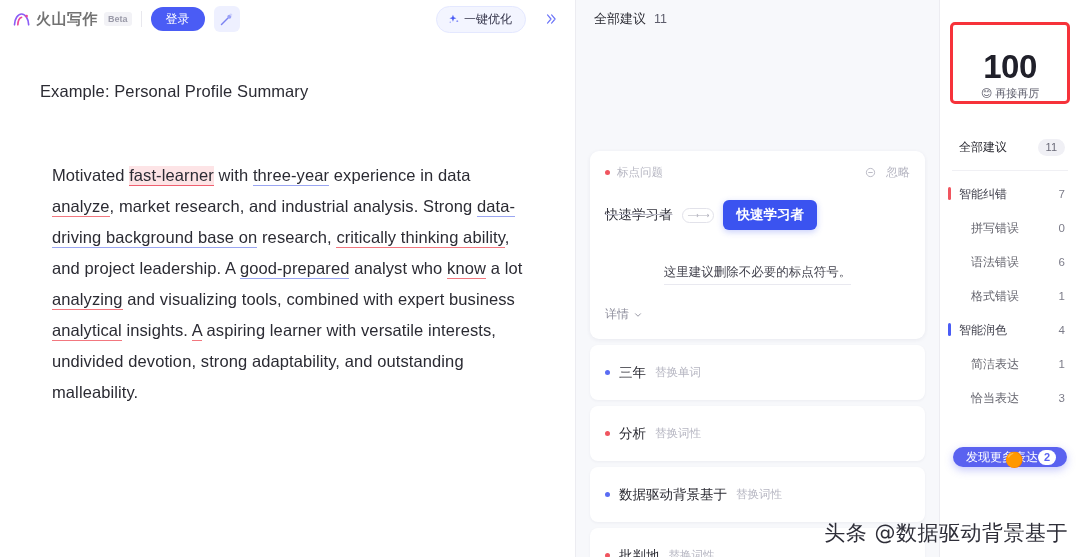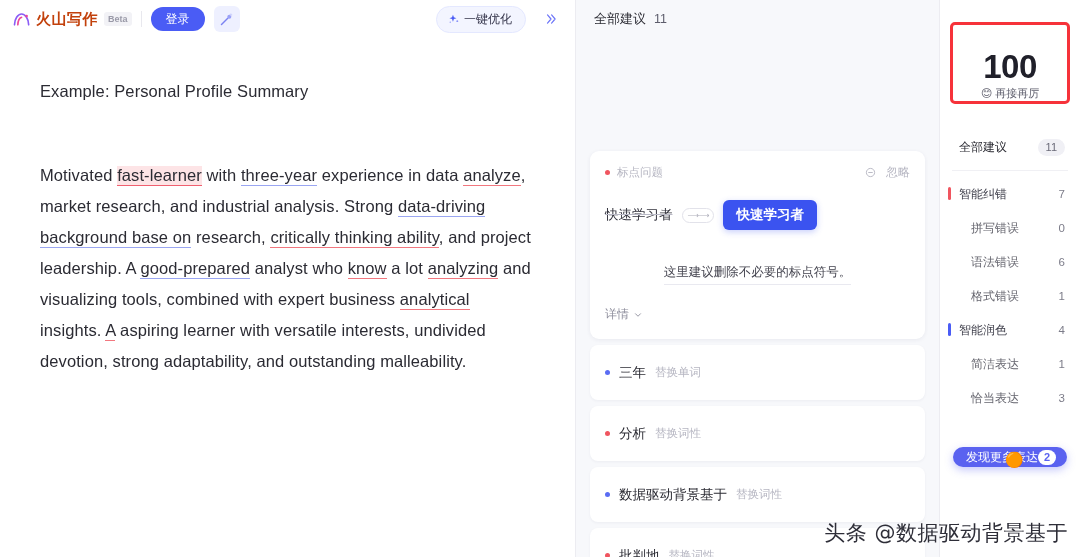--- a/index.html
+++ b/index.html
@@ -17,21 +17,21 @@
     position: relative; border-right: 1px solid #ececf1;
     display: flex; flex-direction: column;
   }
   .editor-topbar {
     height: 38px; flex: none; display: flex; align-items: center;
     padding: 0 10px 0 12px; gap: 9px; background: #fff;
   }
   .brand { display: flex; align-items: center; gap: 4px; }
   .brand-mark { width: 20px; height: 20px; display: block; }
   .brand-name {
-    font-size: 15px; font-weight: bold; color: #c2410c; letter-spacing: .5px;
+    font-size: 15px; font-weight: bold; color: #737373; letter-spacing: .5px;
   }
   .beta-badge {
     font-size: 9px; color: #9a9aa8; background: #f2f2f6;
     padding: 1px 4px; border-radius: 3px; line-height: 12px;
     margin-left: 2px; font-weight: bold;
   }
   .divider-v { width: 1px; height: 16px; background: #e8e8ee; }
   .login-btn {
     background: #4a5cf5; color: #fff; font-size: 12px;
     border: none; border-radius: 13px; padding: 4px 15px;
@@ -55,21 +55,21 @@
   }
 
   .doc-area {
     flex: 1; overflow: hidden; padding: 40px 42px 0 40px;
   }
   .doc-title {
     font-size: 16.5px; color: #2b2b33; line-height: 26px;
     margin-bottom: 56px; letter-spacing: .1px;
   }
   .doc-body {
-    font-size: 16.5px; color: #2b2b33; line-height: 31px; letter-spacing: .1px;
+    font-size: 16.5px; color: #2b2b33; line-height: 31px; letter-spacing: .1px; margin-left: 12px;
   }
   .u-red {
     border-bottom: 1.6px solid #f2777f; padding-bottom: 1px;
   }
   .u-red-hl {
     background: #fde4e6; border-bottom: 1.8px solid #f06070; padding-bottom: 1px;
   }
   .u-blue {
     border-bottom: 1.6px solid #9aa6f2; padding-bottom: 1px;
   }

